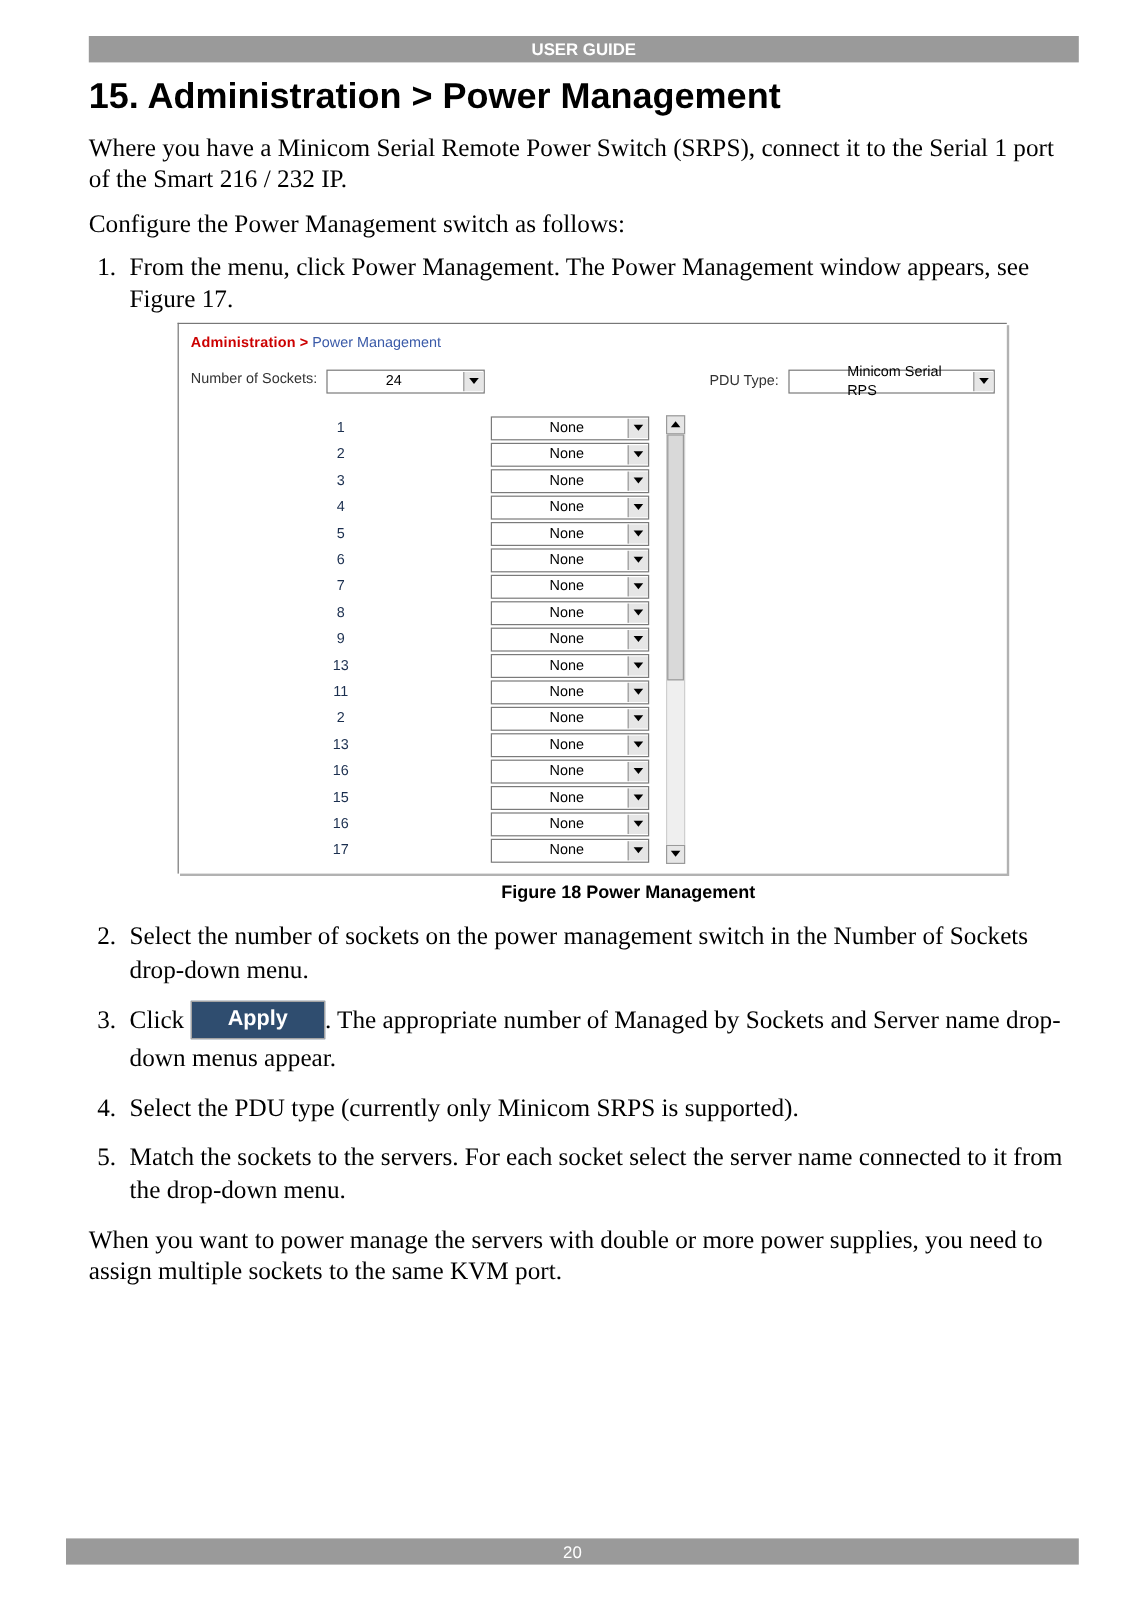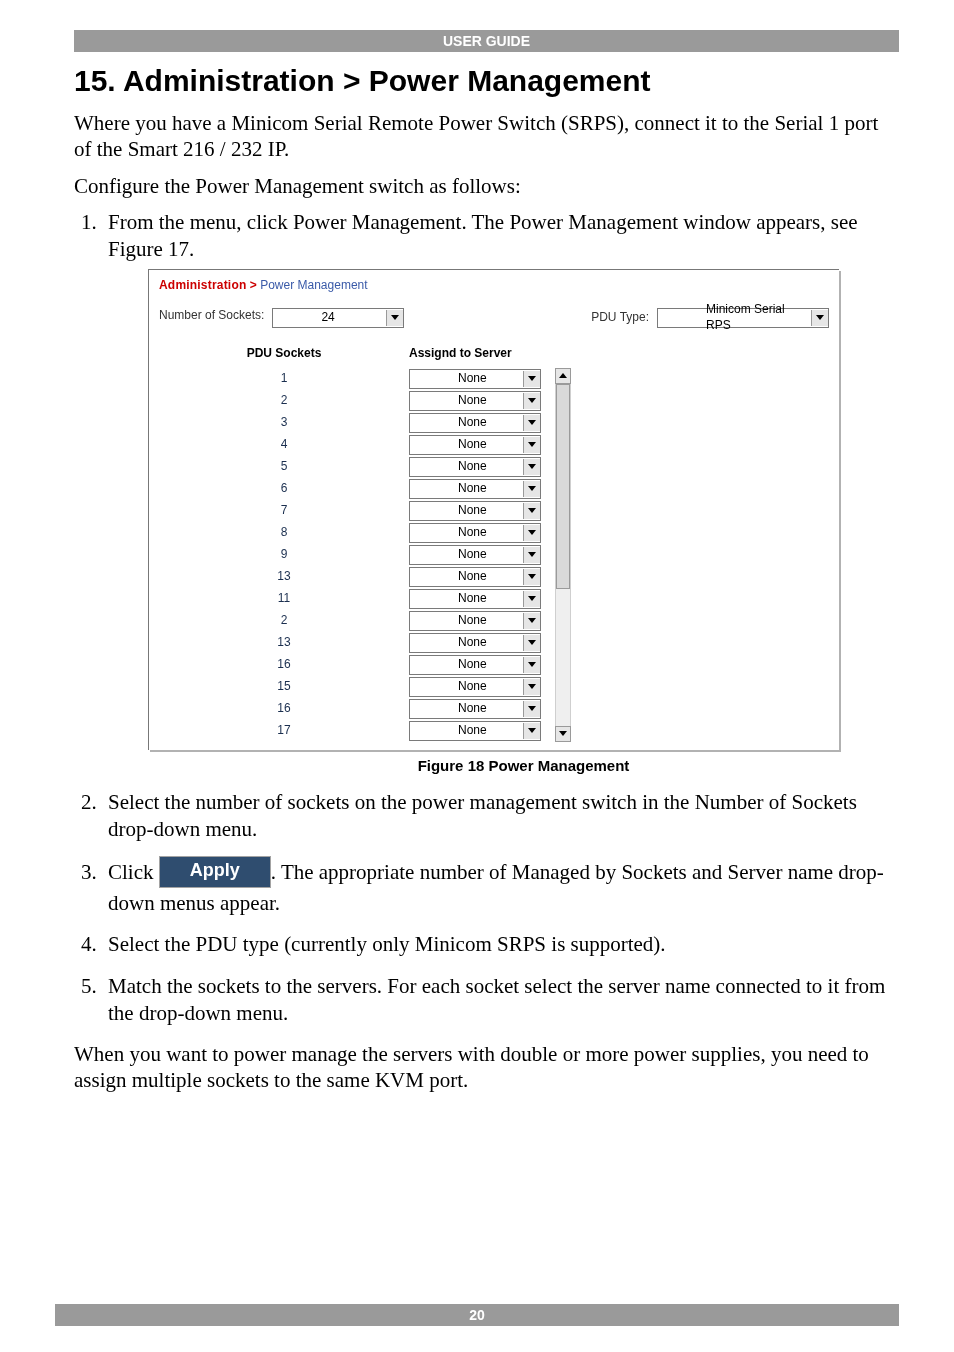--- a/index.html
+++ b/index.html
@@ -178,21 +178,21 @@
     font-size:18px;
     padding:2px 30px 5px 30px;
     border:1px solid #a3a3a3;
     position:relative;
     top:-2px;
   }
   .footer-bar {
     background:#9a9a9a;
     color:#fff;
     font-family: Arial, Helvetica, sans-serif;
-    font-weight:bold;
+    font-weight:normal;
     font-size:14px;
     text-align:center;
     padding:3px 0;
     width:844px;
     margin:210px auto 0 auto;
   }
   .rows-wrap{
     display:flex;
     align-items:stretch;
   }
@@ -238,24 +238,20 @@
                 <span class="lbl">PDU Type:</span>
                 <span class="win-select" style="width:170px;">
                   <span class="ws-text" style="flex:1">Minicom Serial RPS</span>
                   <span class="ws-btn">
                       <span class="tri-down"></span>
                     </span>
                 </span>
               </div>
             </div>
 
-            <div class="tbl-head">
-              <div class="col-sock">PDU Sockets</div>
-              <div class="col-srv">Assignd to Server</div>
-            </div>
 
             <div class="rows-wrap">
               <div class="rows" id="rows-container" style="flex:0 0 auto;">
                   <div class="row-line">
                     <div class="rnum">1</div>
                     <div class="rsel"><span class="win-select" style="width: 130px;">
                         <span class="ws-text" style="flex: 1 1 0%;">None</span>
                         <span class="ws-btn">
                           <span class="tri-down"></span>
                         </span>

